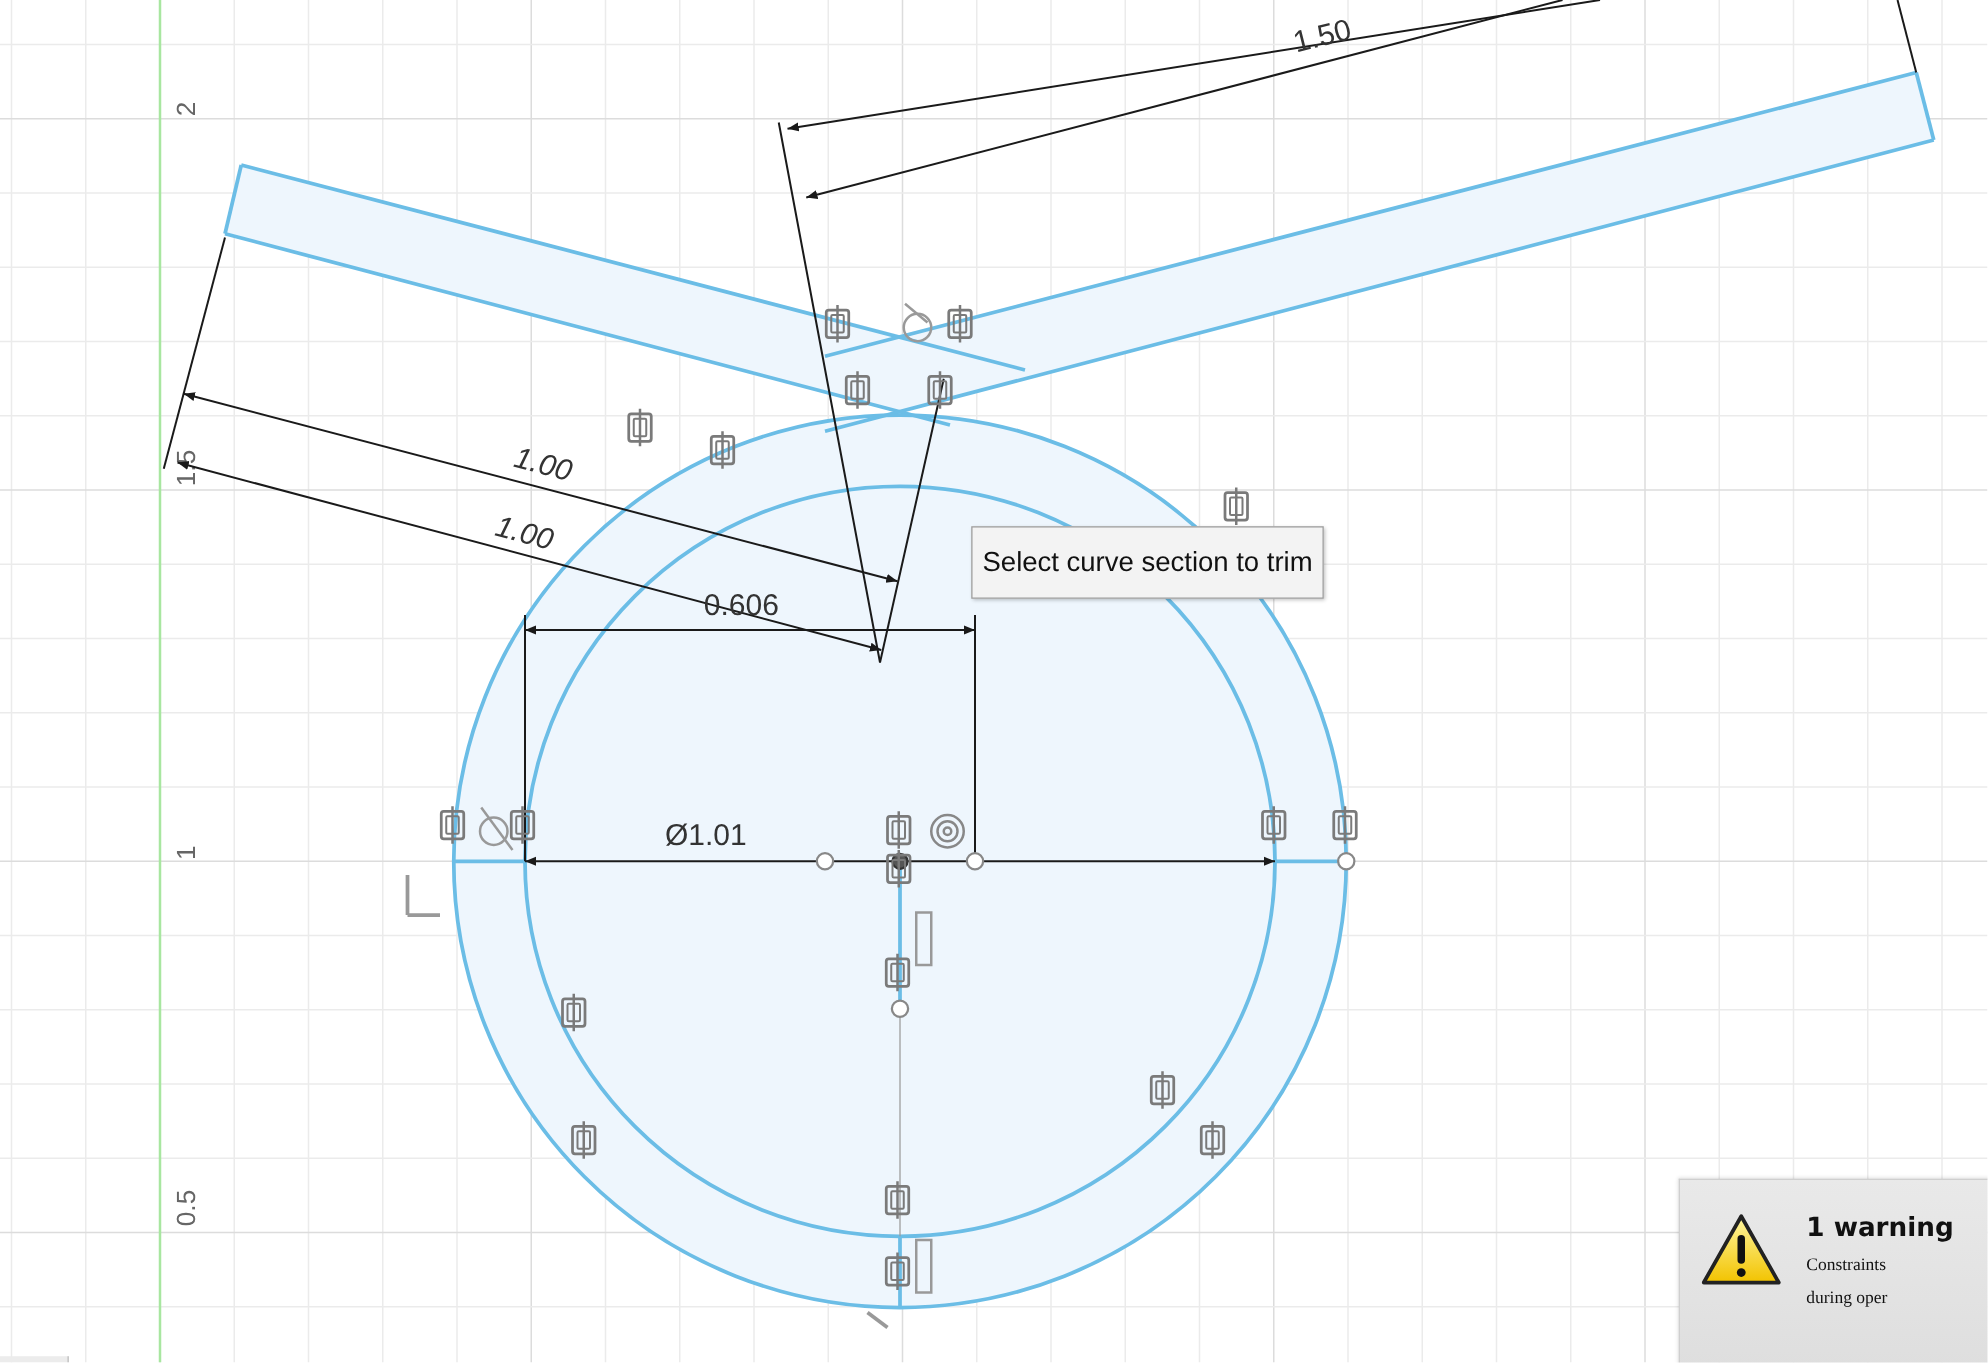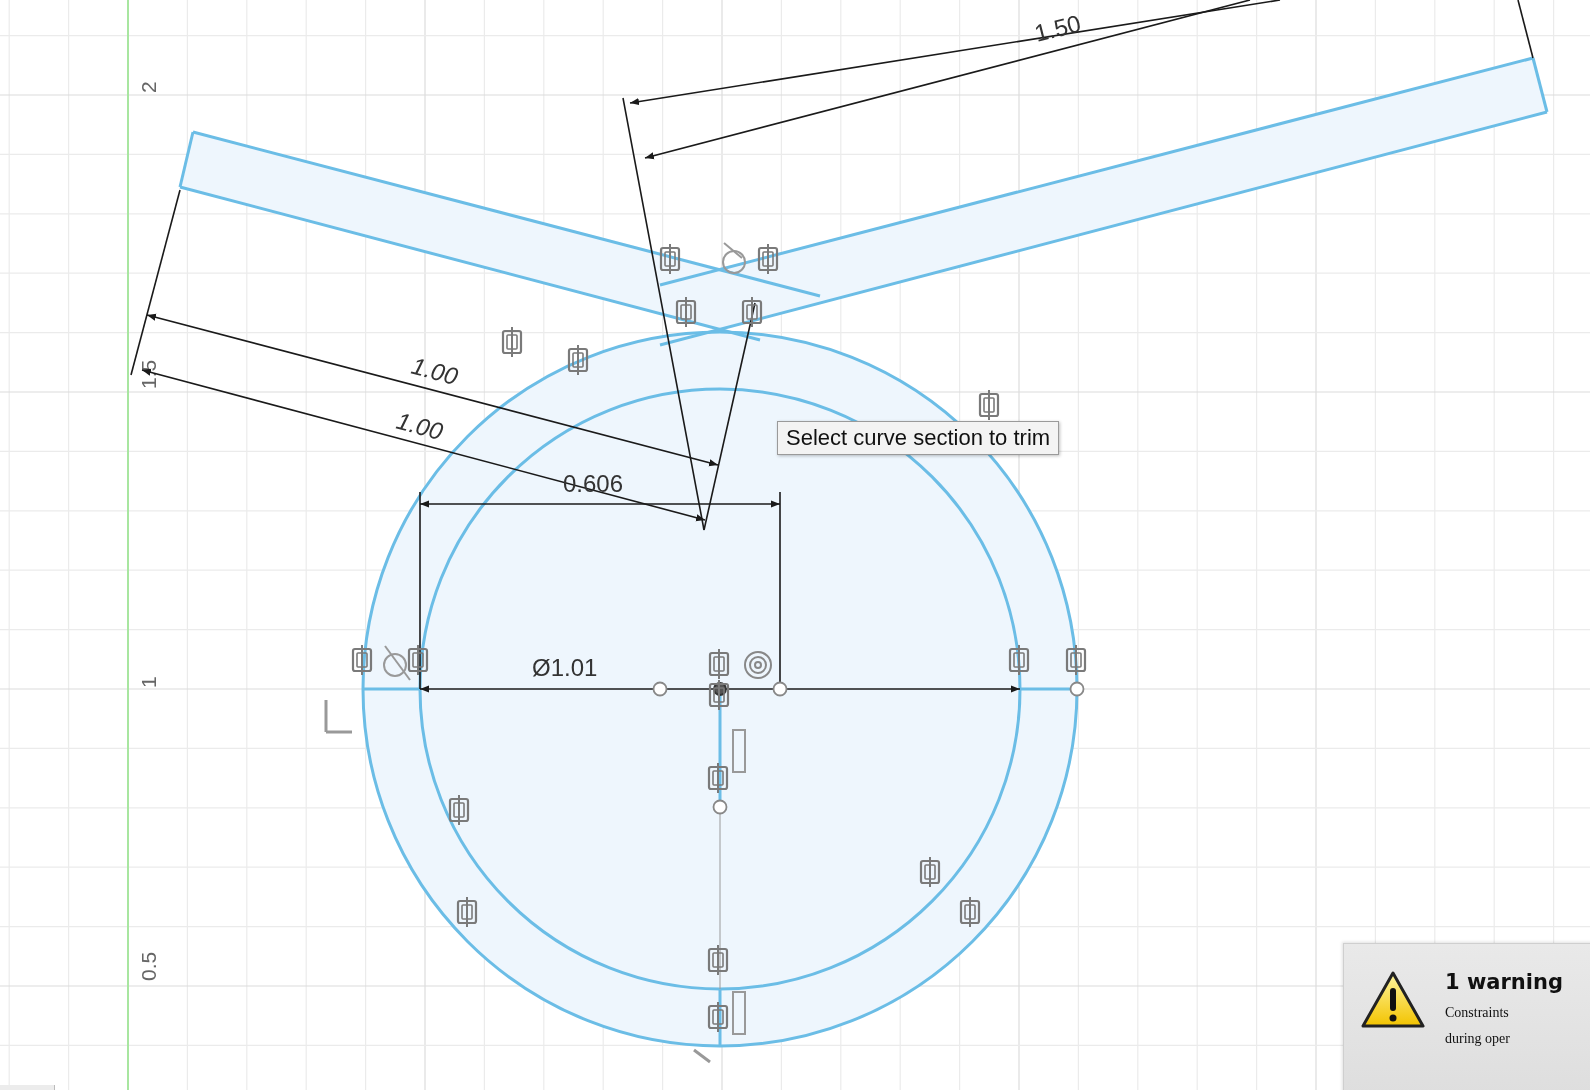--- a/index.html
+++ b/index.html
@@ -1,19 +1,19 @@
 <!DOCTYPE html>
 <html><head>
 <meta charset="utf-8">
 <style>
   html, body { margin:0; padding:0; }
   body { width:1590px; height:1090px; overflow:hidden; background:#ffffff; position:relative;
          font-family:"Liberation Sans", sans-serif; }
   #canvas { position:absolute; left:0; top:0; width:1590px; height:1090px; }
-  .tooltip { position:absolute; left:777px; top:421px; height:32px; padding:0 8px;
+  .tooltip { position:absolute; left:777px; top:421px; height:32px; padding:12px 8px;
              background:#f3f3f3; border:1px solid #9a9a9a; box-shadow:1px 1px 3px rgba(0,0,0,0.25);
              font-size:22px; line-height:32px; color:#111; white-space:nowrap; }
   .warning-panel { position:absolute; left:1343px; top:943px; width:260px; height:150px;
                    background:linear-gradient(#e9e9e9,#dedede); border-top:1px solid #cfcfcf; border-left:1px solid #cfcfcf;
                    box-shadow:-1px -1px 3px rgba(0,0,0,0.12); }
   .warning-icon { position:absolute; left:16px; top:26px; width:66px; height:60px; }
   .warning-title { position:absolute; left:101px; top:26px; font-family:"DejaVu Sans", sans-serif; font-weight:bold; font-size:21px; color:#111; white-space:nowrap;text-align:center; }
   .warning-body { position:absolute; left:101px; top:56px; font-family:Liberation Serif, serif; font-size:14px; line-height:26px; color:#111; white-space:pre; }
   .corner-tab { position:absolute; left:0; top:1085px; width:54px; height:5px; background:#ececec; border-right:1px solid #bbb; }
 </style>

